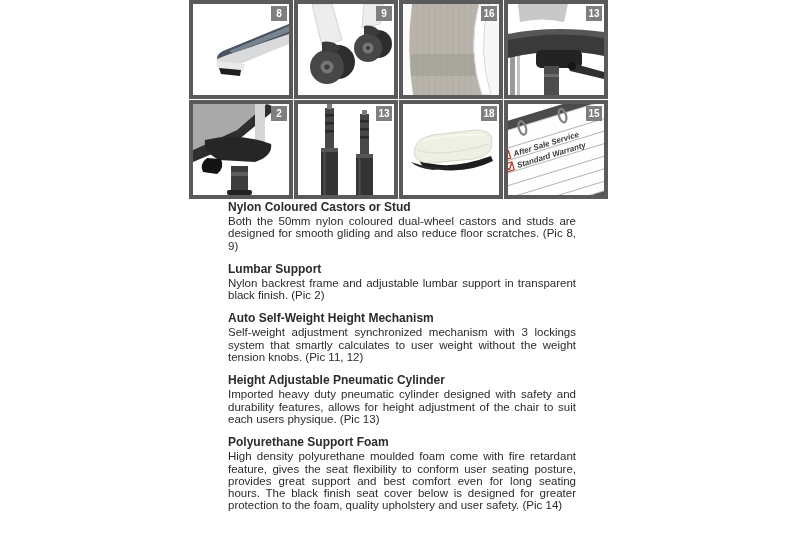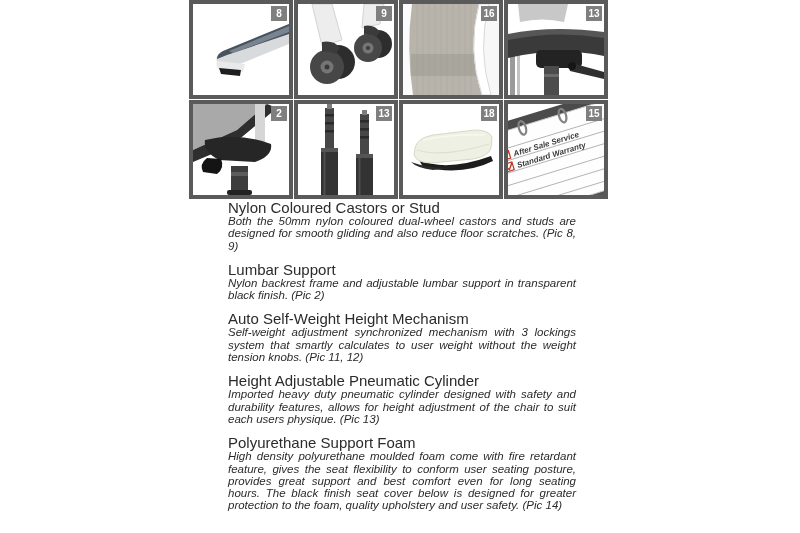--- a/index.html
+++ b/index.html
@@ -52,32 +52,31 @@
   
   .features {
     position: absolute;
     left: 228px;
     top: 201px;
     width: 348px;
   }
   .feature-section { margin: 0 0 11px 0; }
   .feature-title {
     margin: 0 0 1px 0;
-    font-size: 15px;
-    font-weight: normal;
+    font-size: 12px;
+    font-weight: bold;
     line-height: 13px;
     color: #2b2b2b;
   }
   .feature-body {
     margin: 0;
     font-size: 11.5px;
     line-height: 12.3px;
     text-align: justify;
     color: #2b2b2b;
-    font-style: italic;
   }
   .checklist-text {
     font-family: "Liberation Sans", sans-serif;
     font-weight: bold;
     font-style: italic;
     font-size: 8px;
     fill: #3a3a3a;
   }
 </style>
 </head>

